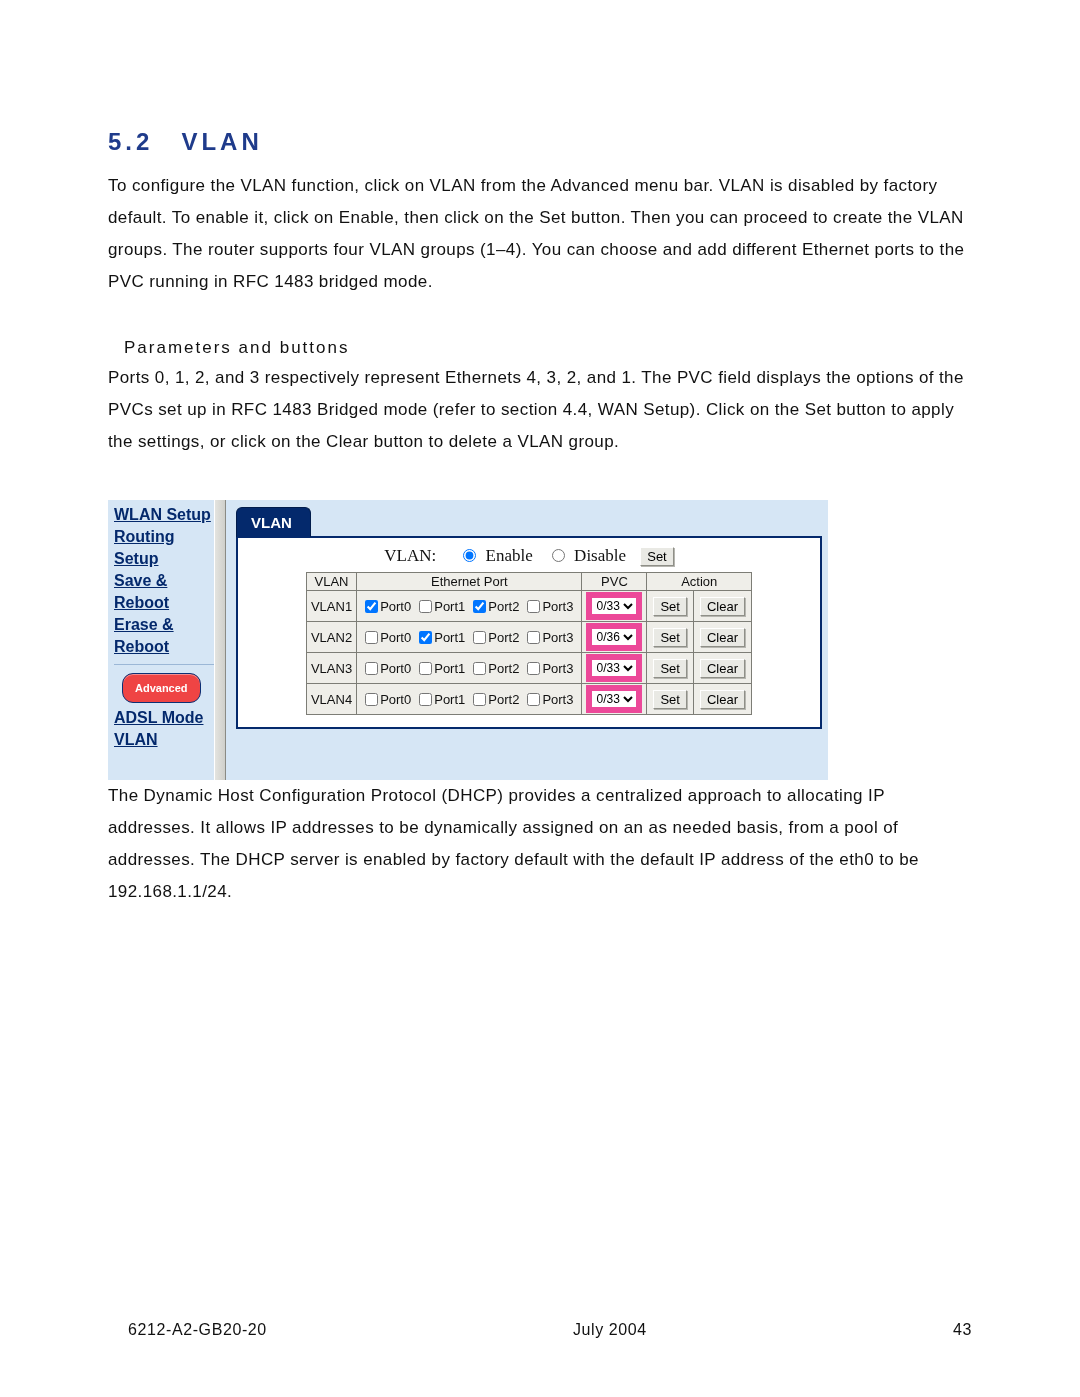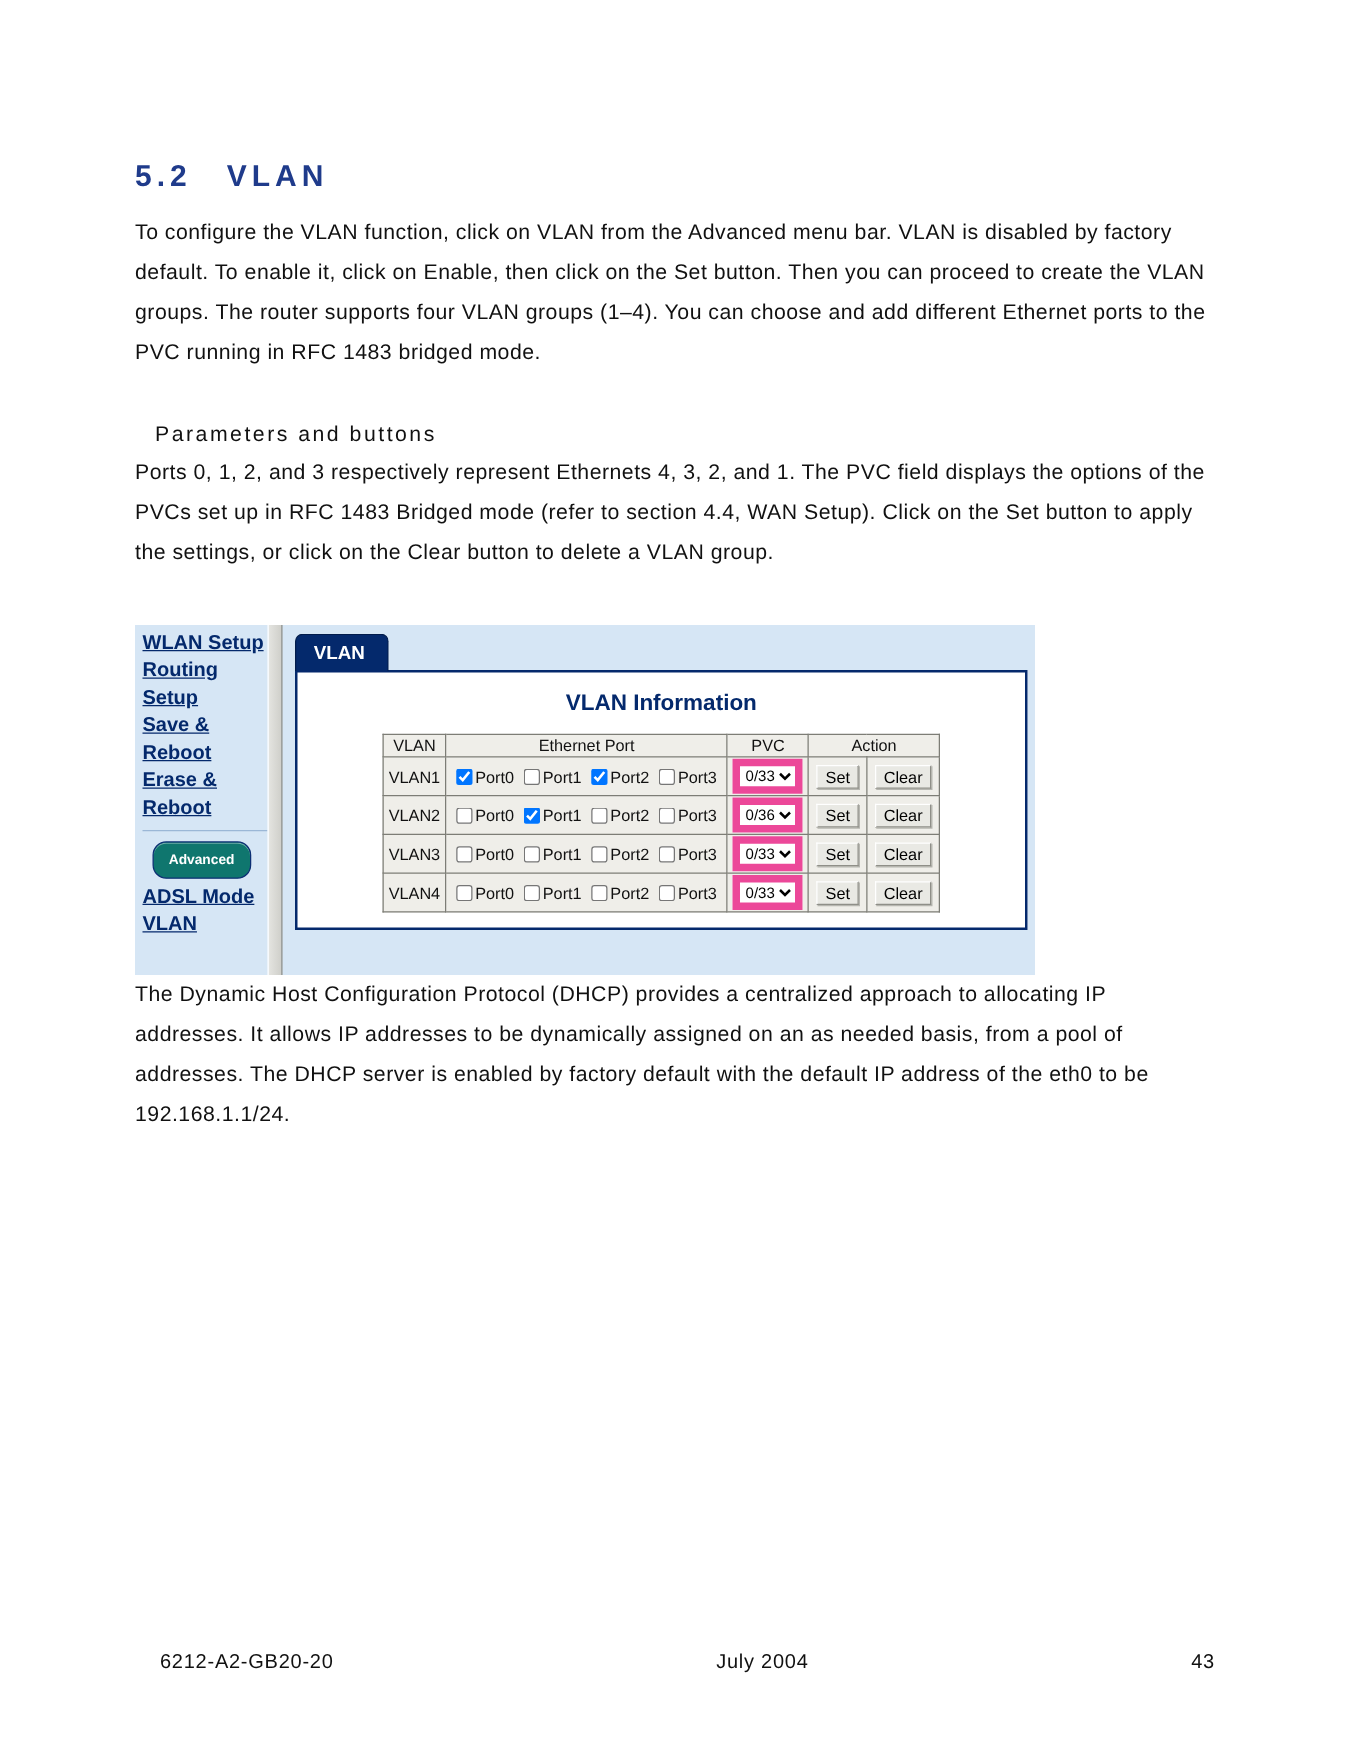--- a/index.html
+++ b/index.html
@@ -85,21 +85,21 @@
     width:100px;
     font-size:16px;
     font-weight:700;
     color:var(--navy);
     line-height:22px;
   }
   .shot .nav a{color:var(--navy);text-decoration:underline;display:block;}
   .shot .nav hr{border:0;border-top:1px solid #9bb7d6;margin:6px 0 4px 0;}
   .shot .adv-btn{
     display:inline-block;
-    background:#0f766e;
+    background:#ef4444;
     color:#fff;
     font-size:11px;
     font-weight:700;
     padding:3px 12px;
     border-radius:11px;
     border:1px solid #0c2f74;
     box-shadow:inset 0 1px 0 rgba(255,255,255,.4);
     margin:4px 0 4px 8px;
   }
 
@@ -194,22 +194,29 @@
       <hr>
       <span class="adv-btn">Advanced</span>
       <a>ADSL Mode</a>
       <a>VLAN</a>
     </div>
     <div class="scrollbar"></div>
 
     <div class="panel">
       <span class="tab">VLAN</span>
       <div class="panel-body">
-        <div class="panel-title">VLAN Information</div>
-
+
+        <div class="radio-row">
+          <span class="lbl">VLAN:</span>
+          <input type="radio" name="vlan" checked="" style="">
+          <label>Enable</label>
+          <input type="radio" name="vlan" style="">
+          <label>Disable</label>
+          <button class="btn">Set</button>
+        </div>
 
         <table class="vlan">
           <thead>
             <tr>
               <th>VLAN</th>
               <th>Ethernet Port</th>
               <th>PVC</th>
               <th colspan="2">Action</th>
             </tr>
           </thead>

